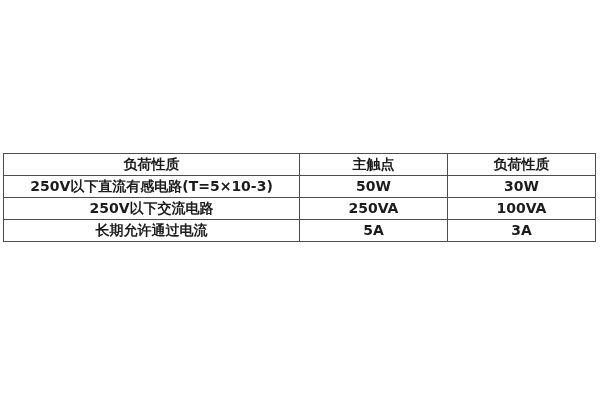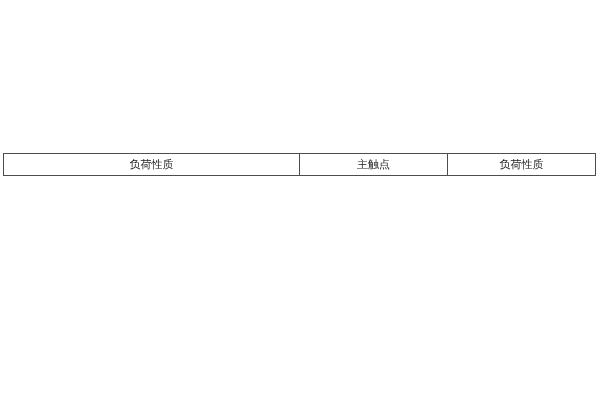--- a/index.html
+++ b/index.html
@@ -21,22 +21,22 @@
     border-collapse: collapse;
     table-layout: fixed;
   }
   .spec-table th,
   .spec-table td {
     border: 1px solid #4d4d4d;
     height: 21px;
     padding: 0 2px;
     text-align: center;
     vertical-align: middle;
-    font-size: 11px;
-    font-weight: normal;
+    font-size: 14px;
+    font-weight: bold;
     color: #1c1c1c;
     line-height: 21px;
     white-space: nowrap;
     overflow: hidden;
   }
   .col-load   { width: 50%; }
   .col-main   { width: 25%; }
   .col-signal { width: 25%; }
 </style>
 </head>
@@ -49,14 +49,29 @@
     <col class="col-signal">
   </colgroup>
   <thead>
     <tr>
       <th>负荷性质</th>
       <th>主触点</th>
       <th>负荷性质</th>
     </tr>
   </thead>
   <tbody>
+    <tr>
+      <td>250V以下直流有感电路(T=5×10-3)</td>
+      <td>50W</td>
+      <td>30W</td>
+    </tr>
+    <tr>
+      <td>250V以下交流电路</td>
+      <td>250VA</td>
+      <td>100VA</td>
+    </tr>
+    <tr>
+      <td>长期允许通过电流</td>
+      <td>5A</td>
+      <td>3A</td>
+    </tr>
   </tbody>
 </table>
 
 </body></html>

